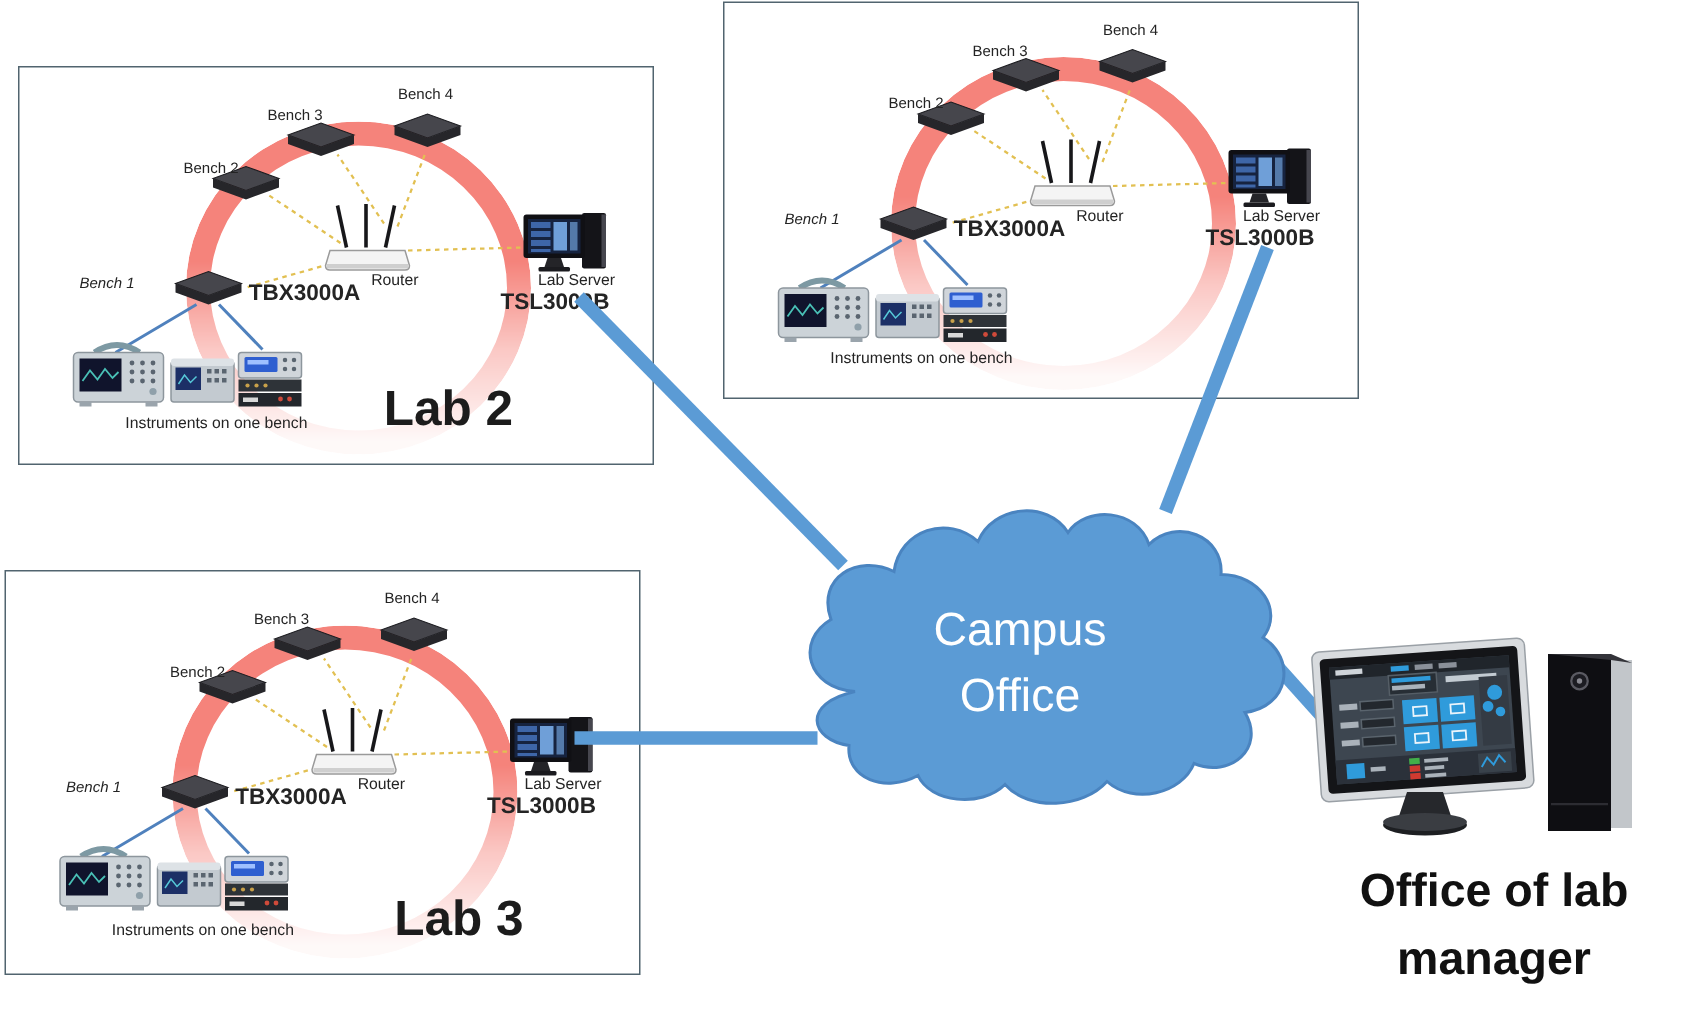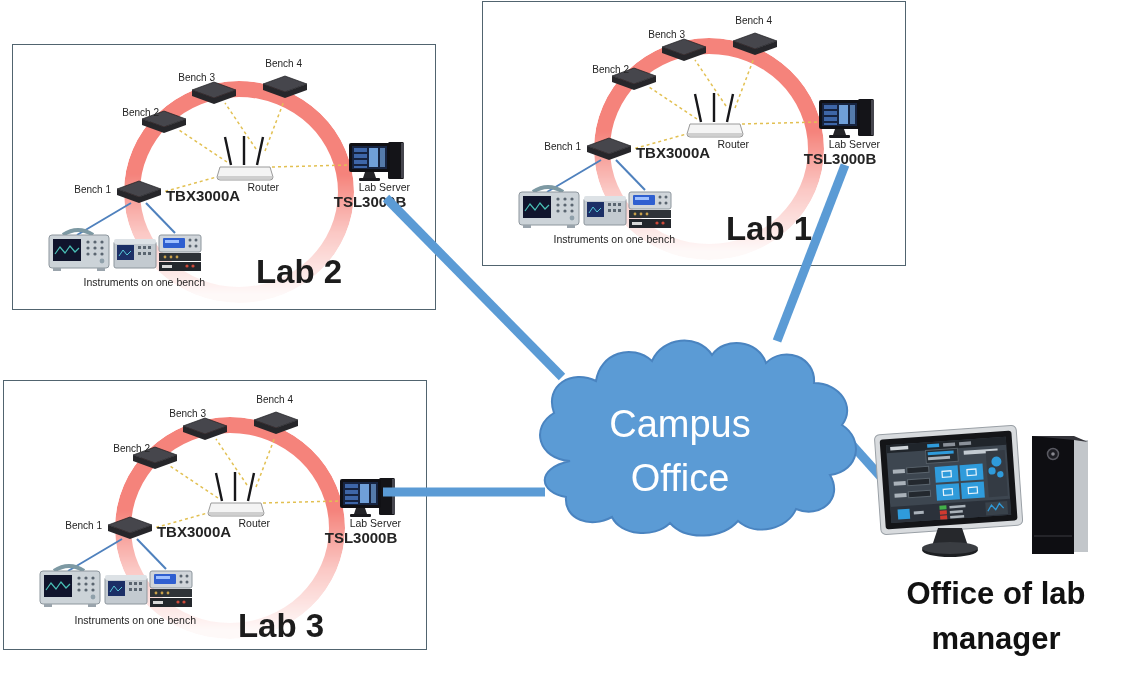--- a/index.html
+++ b/index.html
@@ -10,28 +10,28 @@
   
   .lab-box{position:absolute;width:422px;border:1.6px solid #51646f;background:#ffffff;z-index:1;}
   .ring{position:absolute;left:111px;top:36px;width:198px;height:190px;
         border:16px solid #f5837b;border-radius:50%;
         -webkit-mask-image:linear-gradient(to bottom,#000 42%,rgba(0,0,0,.45) 68%,rgba(0,0,0,.05) 96%);
         mask-image:linear-gradient(to bottom,#000 42%,rgba(0,0,0,.45) 68%,rgba(0,0,0,.05) 96%);}
   .lab-lines{position:absolute;left:0;top:0;}
   .bench{position:absolute;width:48px;height:26px;}
   .lbl{position:absolute;font-size:10px;color:#242424;white-space:nowrap;}
   .lbl.c{text-align:right;}
-  .lbl.r{text-align:right;}
+  .lbl.r{font-style:italic;}
   .lbl.bold{font-weight:bold;font-size:15px;}
   .lab-name{position:absolute;font-size:33px;font-weight:bold;color:#1c1c1c;text-align:center;white-space:nowrap;}
 
   
   .cloud-wrap{position:absolute;left:520px;top:331px;width:344px;height:218px;z-index:3;}
   .cloud-text{position:absolute;left:592px;top:398px;width:176px;text-align:center;
-              color:#ffffff;font-size:38px;line-height:1.42;z-index:4;}
+              color:#ffffff;font-size:31px;line-height:1.42;z-index:4;}
 
   
   .links{position:absolute;left:0;top:0;z-index:2;}
 
   
   .office-pc{position:absolute;left:872px;top:416px;z-index:3;}
   .office-caption{position:absolute;left:876px;top:572px;width:240px;text-align:center;
                   font-size:31px;font-weight:bold;line-height:1.45;color:#111;z-index:3;}
 </style>
 </head>
@@ -303,21 +303,20 @@
         <g fill="#cf4a3a">
             <circle cx="140" cy="39" r="1.6"></circle>
             <circle cx="146" cy="39" r="1.6"></circle>
           </g>
         <g fill="#d8d8d8">
             <rect x="115" y="38" width="10" height="3"></rect>
           </g>
       </svg>
     </div>
     <div class="lbl c" style="left:32px;top:231px;width:160px;font-size:10.5px;">Instruments on one bench</div>
-    <div class="lab-name" style="left:206px;top:208px;width:160px;">Lab 1</div>
   </div>
 
   <div class="lab-box" style="left:3px;top:380px;height:268px;">
     <div class="ring"></div>
     <svg class="lab-lines" width="422" height="268">
       <g stroke="#e2c052" stroke-width="1.5" stroke-dasharray="3 3">
         <line x1="259" y1="122" x2="336" y2="120"></line>
         <line x1="243" y1="104" x2="212" y2="58"></line>
         <line x1="252" y1="106" x2="271" y2="56"></line>
         <line x1="214" y1="117" x2="166" y2="85"></line>
@@ -440,21 +439,21 @@
         <g fill="#cf4a3a">
             <circle cx="140" cy="39" r="1.6"></circle>
             <circle cx="146" cy="39" r="1.6"></circle>
           </g>
         <g fill="#d8d8d8">
             <rect x="115" y="38" width="10" height="3"></rect>
           </g>
       </svg>
     </div>
     <div class="lbl c" style="left:32px;top:233px;width:160px;font-size:10.5px;">Instruments on one bench</div>
-    <div class="lab-name" style="left:197px;top:212px;width:160px;margin-top:14px;">Lab 3</div>
+    <div class="lab-name" style="left:222px;top:212px;width:160px;">Lab 3</div>
   </div>
 
   <svg class="links" width="1122" height="685">
     <g stroke="#5b9bd5" stroke-width="9">
       <line x1="386" y1="198" x2="562" y2="377"></line>
       <line x1="845" y1="165" x2="777" y2="341"></line>
       <line x1="383" y1="492" x2="545" y2="492"></line>
       <line x1="836" y1="427" x2="897" y2="495"></line>
     </g>
   </svg>

